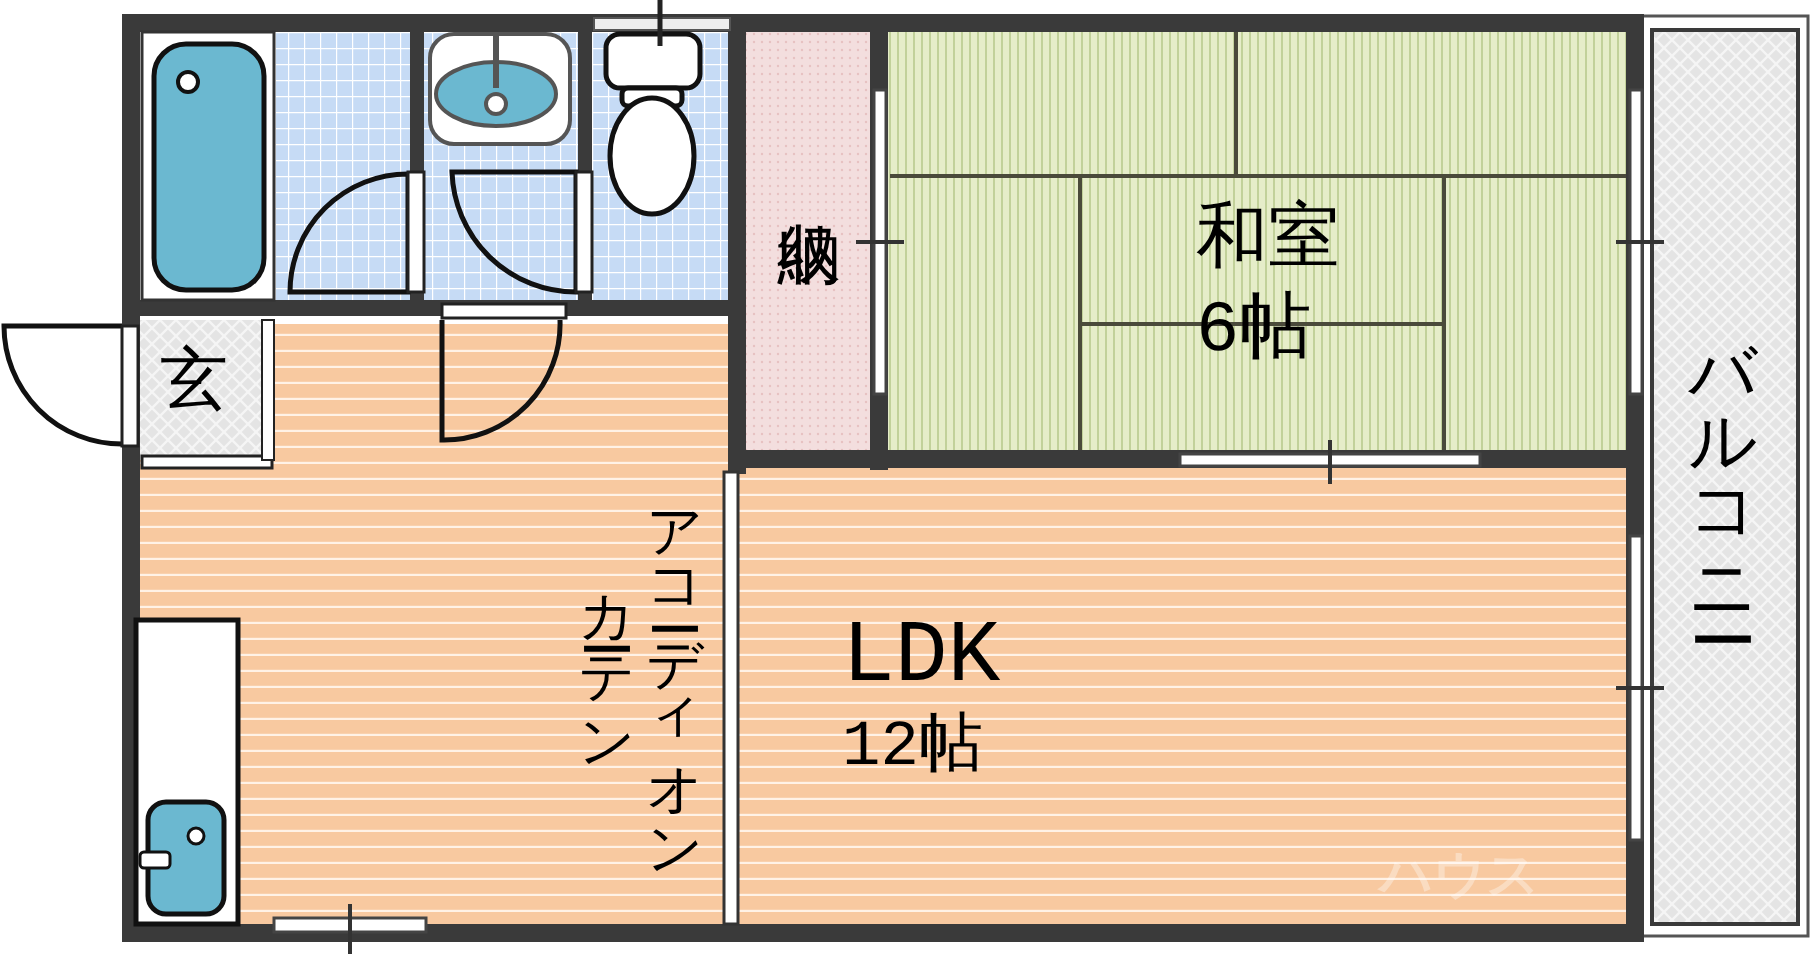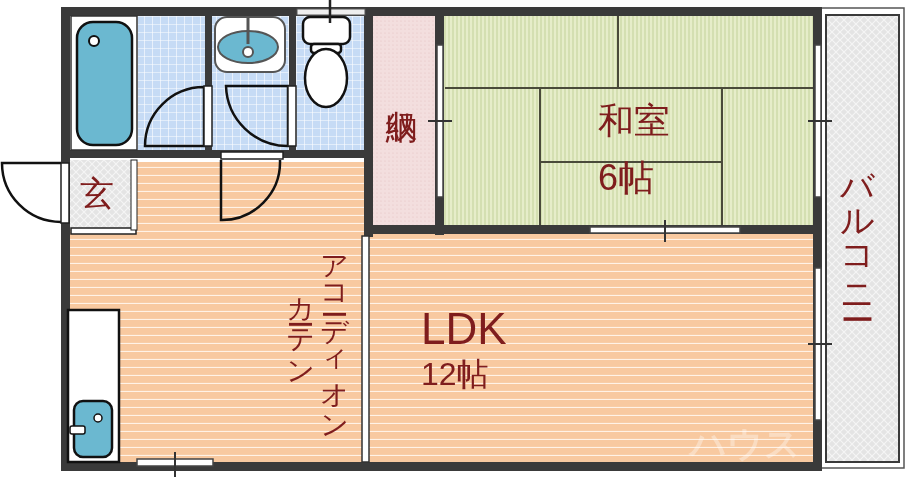--- a/index.html
+++ b/index.html
@@ -1,20 +1,20 @@
 <!DOCTYPE html>
 <html><head>
 <meta charset="utf-8">
 <style>
   html, body { margin:0; padding:0; background:#ffffff; }
   body { width:907px; height:477px; position:relative; overflow:hidden; font-family:"DejaVu Sans", sans-serif; }
   svg { position:absolute; left:0; top:0; }
-  .lbl { position:absolute; color:#7f1d1d; font-family:Liberation Sans, sans-serif; line-height:1; white-space:nowrap; }
+  .lbl { position:absolute; color:#000000; font-family:Liberation Mono, monospace; line-height:1; white-space:nowrap; }
   .v { writing-mode:vertical-rl; text-orientation:upright; }
-  .wm { position:absolute; color:rgba(255,255,255,0.35); font-size:36px; font-weight:bold; }
+  .wm { position:absolute; color:rgba(255,255,255,0.35); font-size:26px; font-weight:bold; }
 </style>
 </head>
 <body>
 
 <svg width="907" height="477" viewBox="0 0 907 477">
   <defs>
     <pattern id="ldkStripe" width="8" height="8" patternUnits="userSpaceOnUse">
       <rect width="8" height="8" fill="#f8c9a0"></rect>
       <line x1="0" y1="7.5" x2="8" y2="7.5" stroke="#fff2e6" stroke-width="1.2"></line>
     </pattern>
@@ -115,21 +115,21 @@
     <line x1="175" y1="452" x2="175" y2="477"></line>
   </g>
 
   <rect x="68" y="310" width="51" height="152" fill="#fff" stroke="#111" stroke-width="2.5"></rect>
   <rect x="74" y="401" width="38" height="56" rx="9" fill="#6bb8d0" stroke="#111" stroke-width="2.5"></rect>
   <circle cx="98" cy="418" r="4" fill="#fff" stroke="#111" stroke-width="1.5"></circle>
   <rect x="70" y="426" width="15" height="8" rx="2" fill="#fff" stroke="#111" stroke-width="1.5"></rect>
 </svg>
 
 <div class="lbl" style="left:598px;top:103px;font-size:36px;">和室</div>
-<div class="lbl" style="left:598px;top:160px;font-size:36px;">6帖</div>
+<div class="lbl" style="left:598px;top:148px;font-size:36px;">6帖</div>
 
 <div class="lbl" style="left:421px;top:307px;font-size:44px;">LDK</div>
 <div class="lbl" style="left:421px;top:358px;font-size:32px;">12帖</div>
 
 <div class="lbl v" style="left:386px;top:85px;font-size:32px;letter-spacing:2px;">収納</div>
 <div class="lbl" style="left:80px;top:176px;font-size:34px;">玄</div>
 <div class="lbl v" style="left:841px;top:148px;font-size:34px;">バルコニー</div>
 
 <div class="lbl v" style="left:320px;top:236px;font-size:28px;">アコーディオン</div>
 <div class="lbl v" style="left:286px;top:278px;font-size:28px;">カーテン</div>

